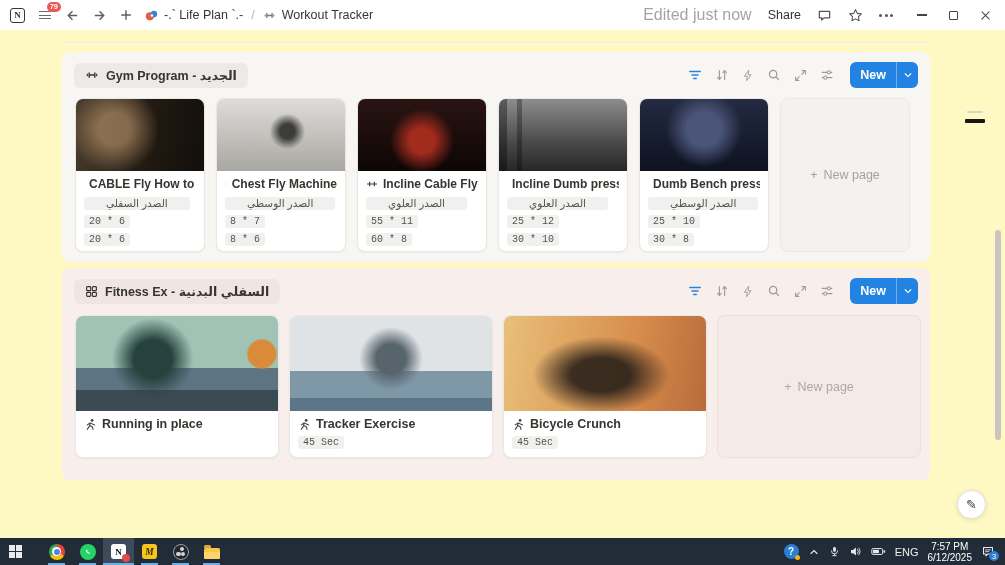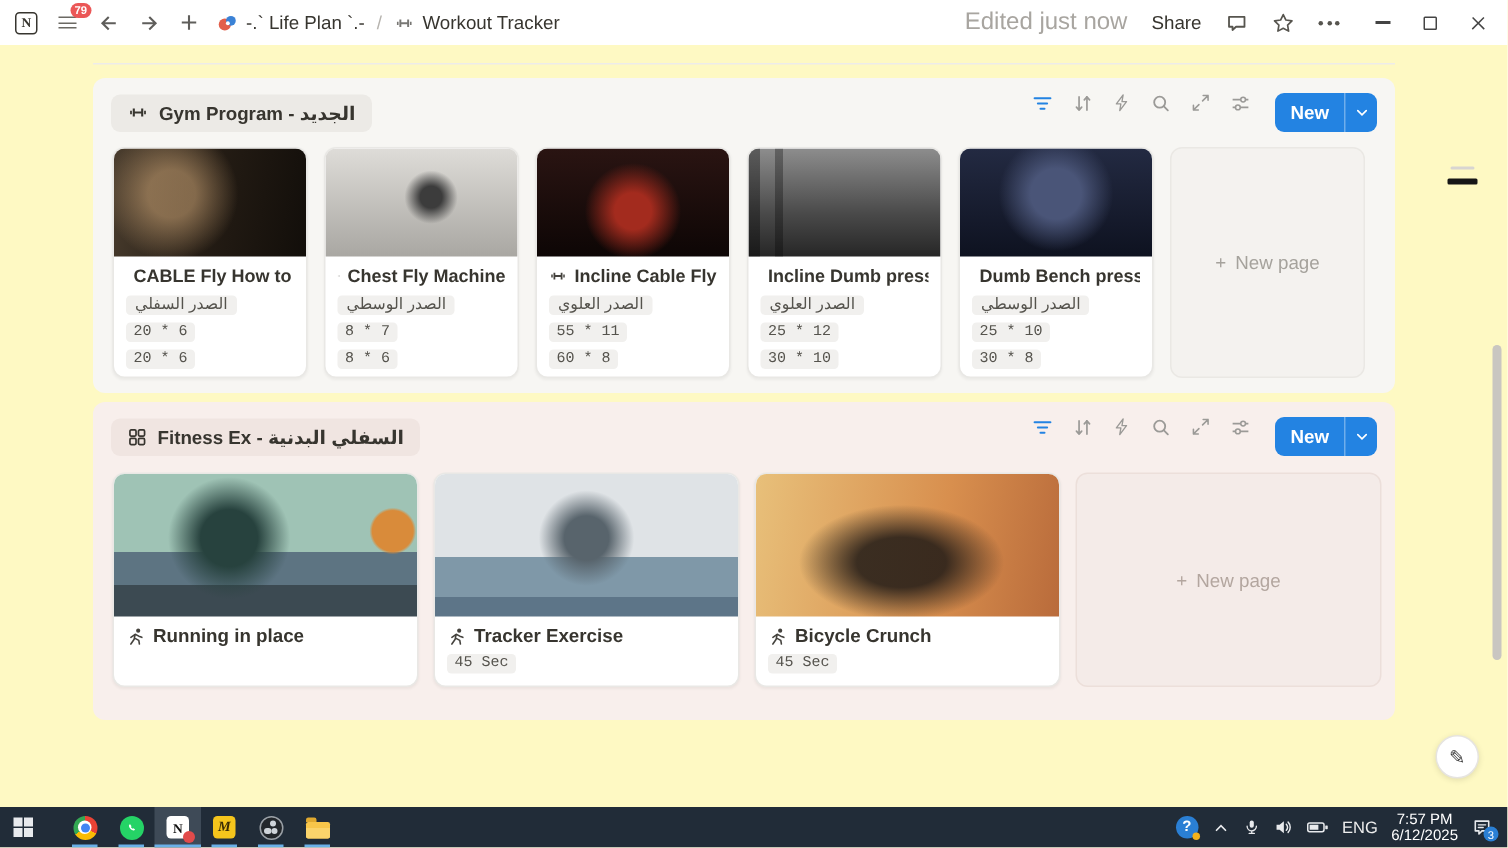--- a/index.html
+++ b/index.html
@@ -32,41 +32,41 @@
   .page { position:absolute; top:30px; bottom:27px; left:0; right:0; background:#fef9c3; }
   .topdivider { position:absolute; top:12px; left:62px; width:868px; height:1px; background:#edecea; }
 
   .band { position:absolute; left:62px; width:868px; border-radius:8px; }
   .band-1 { top:22px; height:210px; background:#f7f6f3; }
   .band-2 { top:238px; height:212px; background:#f8efec; }
   .bhead { position:absolute; top:10px; left:12px; right:12px; height:26px; display:flex; align-items:center; }
   .pill { display:inline-flex; align-items:center; gap:7px; height:25px; padding:0 11px; border-radius:6px; font-size:12.5px; font-weight:bold; color:#37352f; }
   .band-1 .pill { background:#eceae6; }
   .band-2 .pill { background:#f0e5e1; }
-  .toolbar { margin-left:auto; display:flex; align-items:flex-start; gap:13px; }
+  .toolbar { margin-left:auto; display:flex; align-items:center; gap:13px; }
   .tool { display:flex; align-items:center; justify-content:center; }
   .newbtn { display:flex; align-items:center; height:26px; background:#2383e2; border-radius:6px; color:#fff; font-size:12.5px; font-weight:bold; overflow:hidden; margin-left:3px; }
   .newbtn .lbl { padding:0 10px; }
   .newbtn .sep { width:1px; align-self:stretch; background:rgba(255,255,255,.35); }
   .newbtn .chev { width:21px; display:flex; align-items:center; justify-content:center; }
 
   .cards { position:absolute; left:13px; display:flex; }
   .band-1 .cards { top:46px; gap:11px; }
   .band-2 .cards { top:47px; gap:10px; }
   .card { background:#fff; border-radius:8px; border:1px solid #e9e8e5; box-shadow:0 1px 2px rgba(15,15,15,.05); overflow:hidden; }
   .band-1 .card { width:130px; height:154px; }
   .band-2 .card { width:204px; height:143px; }
   .cimg { width:100%; }
   .band-1 .cimg { height:72px; }
   .band-2 .cimg { height:95px; }
   .cbody { padding:6px 8px 0; }
   .ctitle { display:flex; align-items:center; gap:5px; font-size:12px; font-weight:bold; color:#37352f; white-space:nowrap; overflow:hidden; }
   .band-2 .ctitle { font-size:12.5px; }
   .tag,.val { display:inline-block; background:#f1f0ee; border-radius:3px; color:#55534d; }
-  .tag { font-size:10.5px; padding:1px 6px; margin-top:6px; }
+  .tag { font-size:10.5px; padding:1px 22px; margin-top:6px; }
   .val { font:10px "Liberation Mono","DejaVu Sans Mono",monospace; padding:1px 5px; margin-top:5px; }
   .vrow { line-height:1; }
   .newpage { display:flex; align-items:center; justify-content:center; gap:6px; color:#a5a29c; font-size:12.5px; border-radius:8px; }
   .band-1 .newpage { width:130px; height:154px; background:#f4f2ef; border:1px solid #eae8e4; }
   .band-2 .newpage { width:204px; height:143px; background:#f4ebe8; border:1px solid #ecdfda; color:#b3a69f; }
 
   
   .img1 { background:radial-gradient(circle at 30% 42%, rgba(205,165,118,.55) 0 16%, transparent 45%), linear-gradient(100deg,#4a3d2e 0%,#241c14 50%,#120e0a 100%); }
   .img2 { background:radial-gradient(circle at 55% 45%, #3c3c3c 0 9%, transparent 22%), linear-gradient(180deg,#dedcd8,#a9a7a2); }
   .img3 { background:radial-gradient(circle at 50% 58%, #a32b1e 0 16%, transparent 42%), linear-gradient(180deg,#2a1412,#0d0605); }

